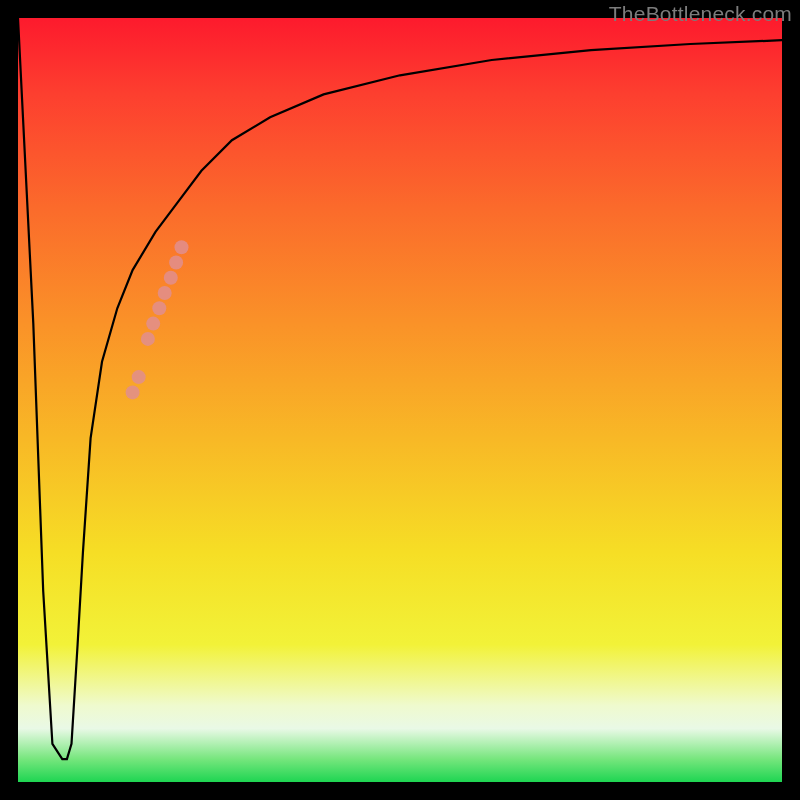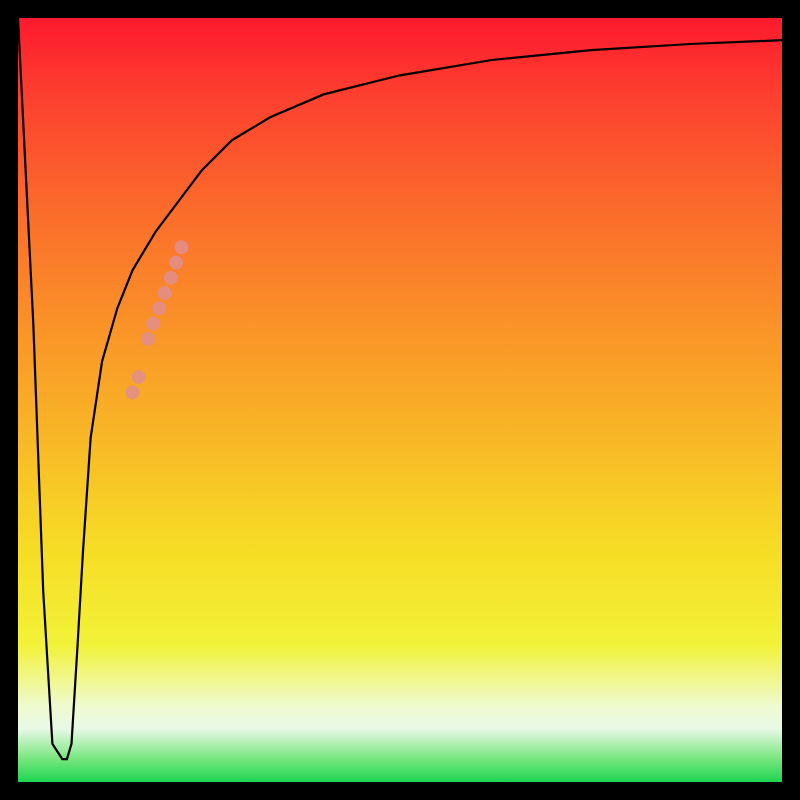--- a/index.html
+++ b/index.html
@@ -87,14 +87,15 @@
           <circle cx="135.2" cy="305.6" r="7" class="marker"></circle>
           <circle cx="141.3" cy="290.3" r="7" class="marker"></circle>
           <circle cx="146.7" cy="275.0" r="7" class="marker"></circle>
           <circle cx="152.8" cy="259.8" r="7" class="marker"></circle>
           <circle cx="158.1" cy="244.5" r="7" class="marker"></circle>
           <circle cx="163.5" cy="229.2" r="7" class="marker"></circle>
         </g>
     </svg>
   </div>
 
+  <div class="watermark">TheBottleneck.com</div>
 
 </div>
 
 </body></html>

